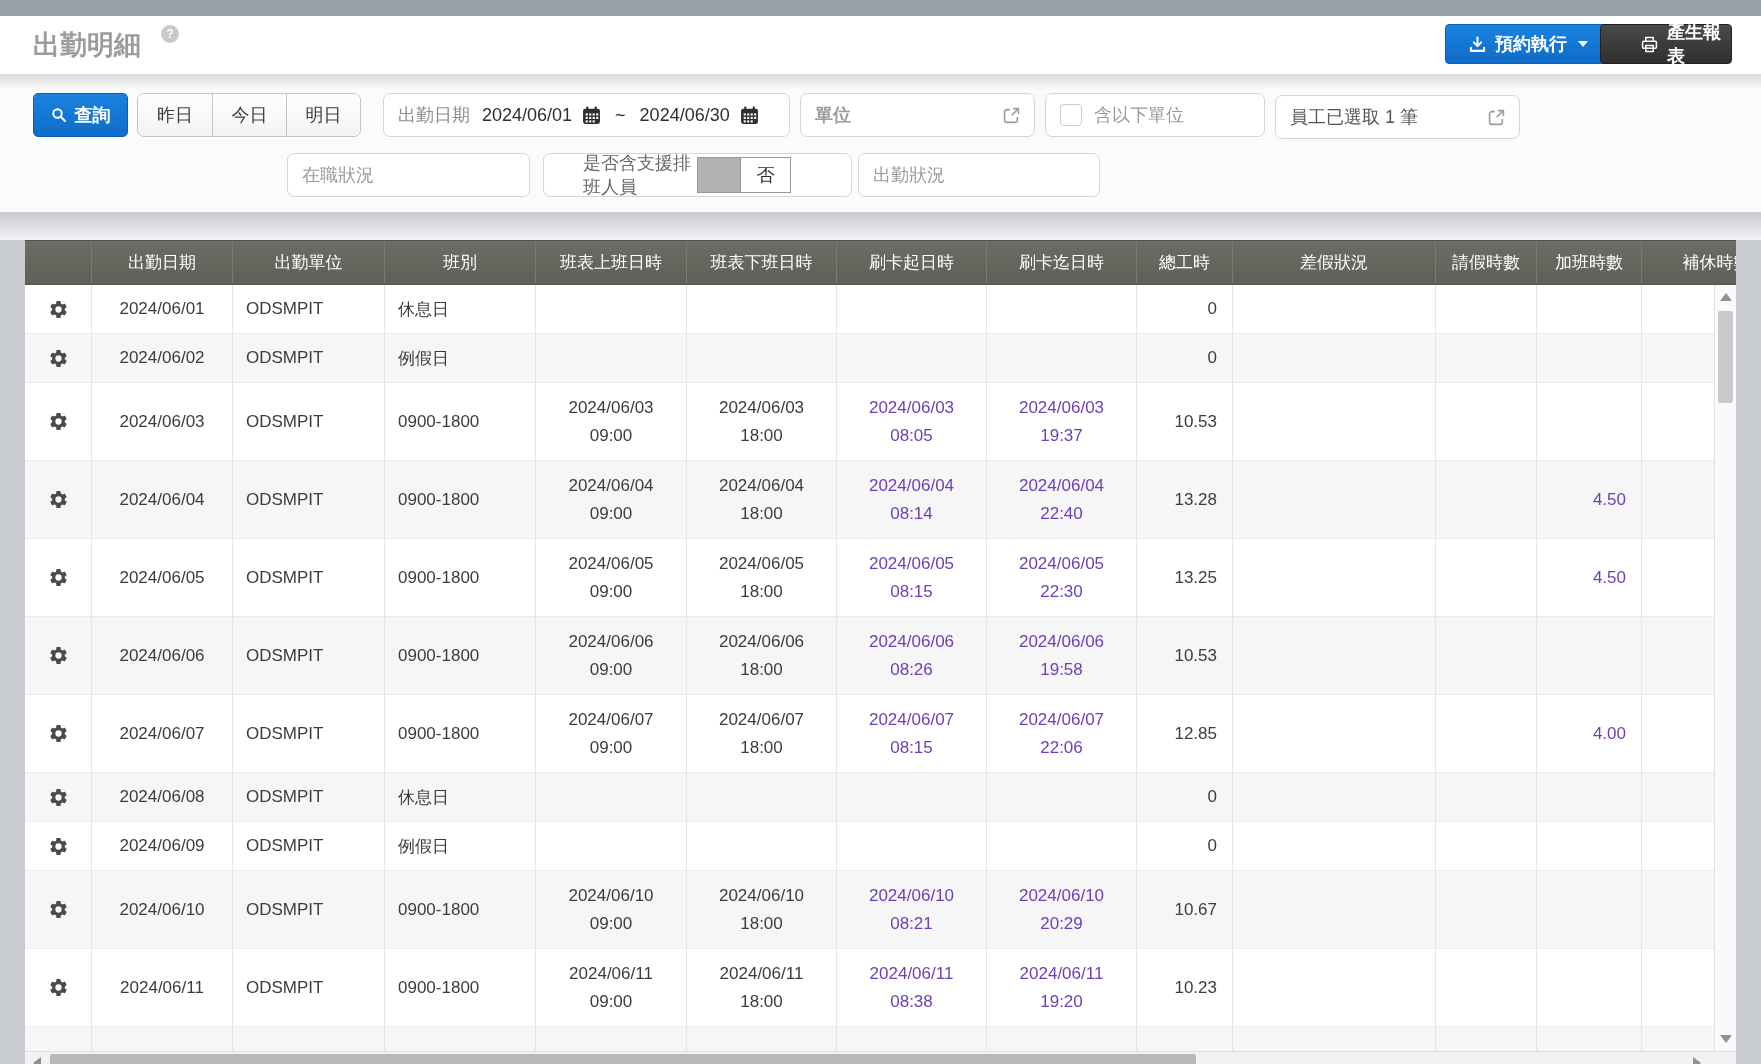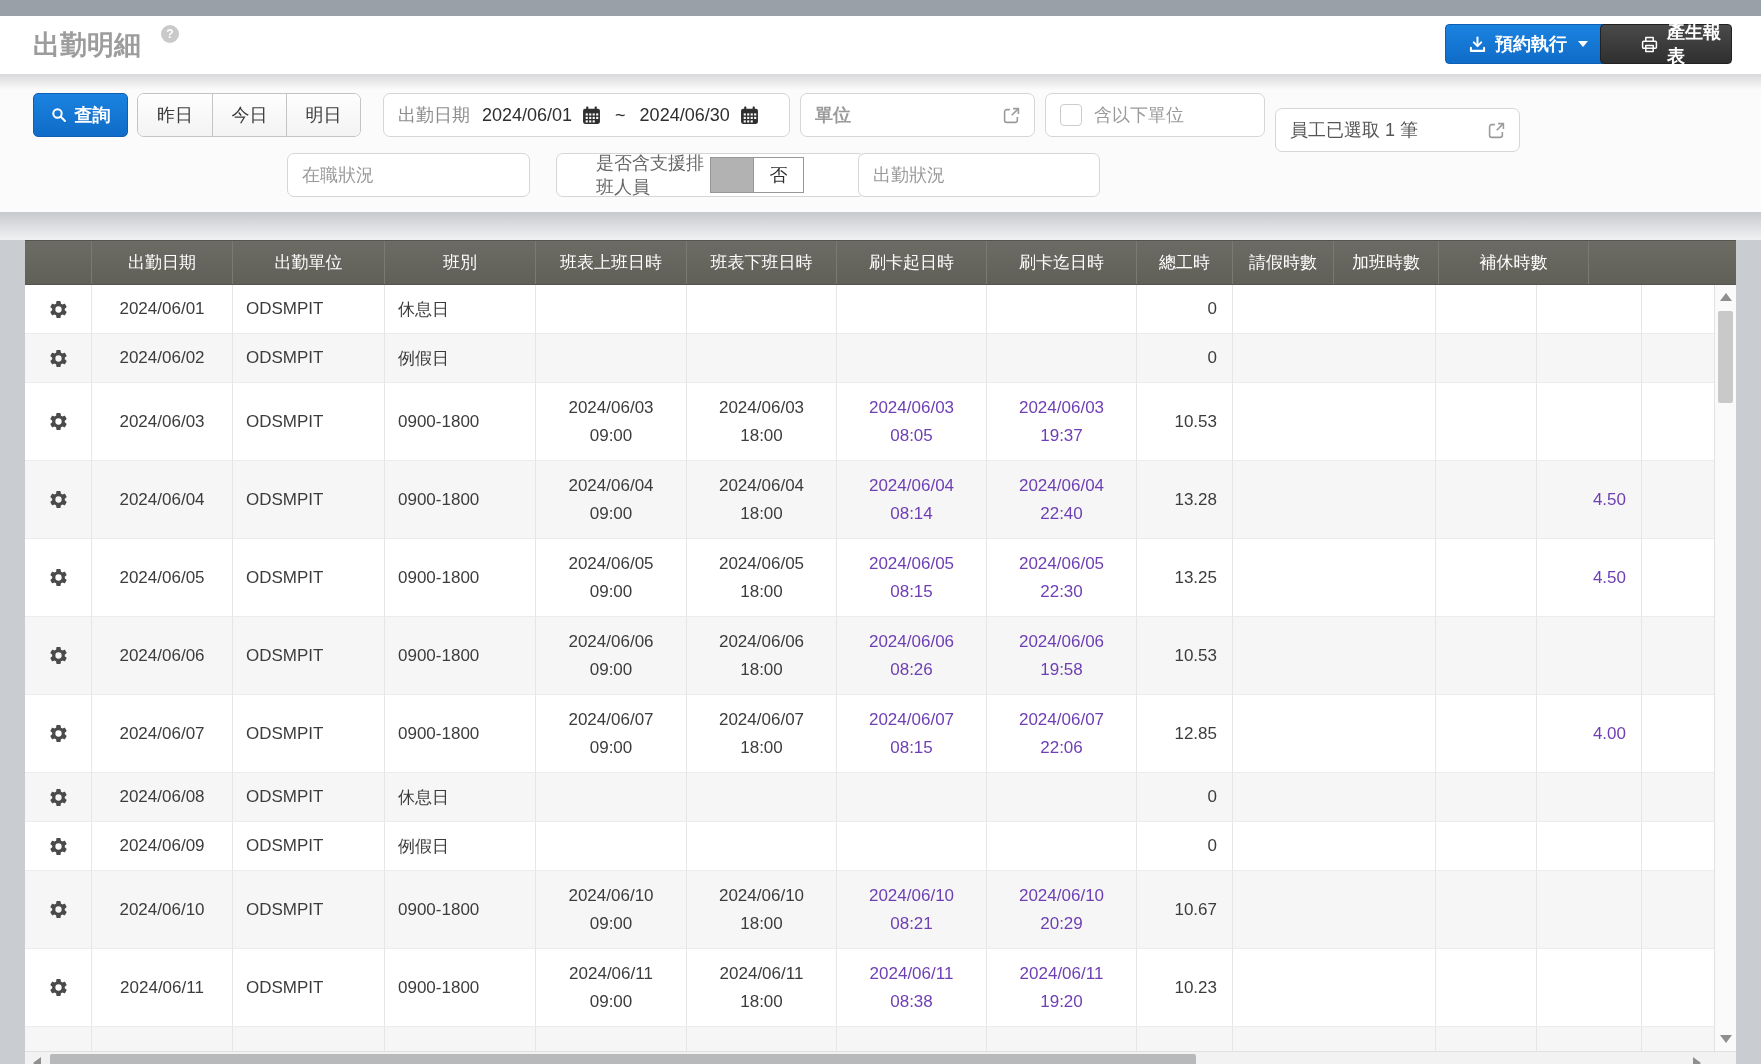--- a/index.html
+++ b/index.html
@@ -185,35 +185,35 @@
           <path d="M9.5 1.5h5v5"></path>
           <path d="M14.2 1.8L8.2 7.8"></path>
       </svg>
     </div>
 
     <div class="field" style="left:1045px; top:3px; width:220px;">
       <span class="checkbox"></span>
       <span class="placeholder">含以下單位</span>
     </div>
 
-    <div class="field" style="left:1275px; top:18px; width:245px;">
+    <div class="field" style="left:1275px; top:5px; width:245px;">
       <span style="color:#555;">員工已選取 1 筆</span>
       <svg class="ext-right" width="17" height="17" viewBox="0 0 16 16" fill="none" stroke="#9b9b9b" stroke-width="1.5" stroke-linejoin="round">
         <path d="M13.5 9.5v3a2 2 0 0 1-2 2h-8a2 2 0 0 1-2-2v-8a2 2 0 0 1 2-2h3"></path>
           <path d="M9.5 1.5h5v5"></path>
           <path d="M14.2 1.8L8.2 7.8"></path>
       </svg>
     </div>
 
 
     <div class="field" style="left:287px; top:63px; width:243px;">
       <span class="placeholder">在職狀況</span>
     </div>
 
-    <div class="field" style="left:556px; top:63px; width:309px;padding-left:39px;">
+    <div class="field" style="left:543px; top:63px; width:309px;padding-left:39px;">
       <span style="color:#666;">是否含支援排班人員</span>
       <span class="toggle">
         <span class="toggle-knob"></span>
         <span class="toggle-val">否</span>
       </span>
     </div>
 
     <div class="field" style="left:858px; top:63px; width:242px;">
       <span class="placeholder">出勤狀況</span>
     </div>
@@ -225,20 +225,21 @@
     <div class="thead">
       <div class="hcell c0"></div>
     <div class="hcell c1">出勤日期</div>
         <div class="hcell c2">出勤單位</div>
         <div class="hcell c3">班別</div>
         <div class="hcell c4">班表上班日時</div>
         <div class="hcell c5">班表下班日時</div>
         <div class="hcell c6">刷卡起日時</div>
         <div class="hcell c7">刷卡迄日時</div>
         <div class="hcell c8">總工時</div>
+        <div class="hcell c9">差假狀況</div>
         <div class="hcell c10">請假時數</div>
         <div class="hcell c11">加班時數</div>
         <div class="hcell c12">補休時數</div>
       </div>
     <div>
         <div class="trow">
     <div class="cell c0">
       <svg class="gear" viewBox="0 0 24 24">
         <path d="M19.14 12.94c.04-.3.06-.61.06-.94 0-.32-.02-.64-.07-.94l2.03-1.58a.49.49 0 0 0 .12-.61l-1.92-3.32a.49.49 0 0 0-.59-.22l-2.39.96c-.5-.38-1.03-.7-1.62-.94l-.36-2.54a.48.48 0 0 0-.48-.41h-3.84c-.24 0-.43.17-.47.41l-.36 2.54c-.59.24-1.13.57-1.62.94l-2.39-.96a.49.49 0 0 0-.59.22L2.74 8.87c-.12.21-.08.47.12.61l2.03 1.58c-.05.3-.09.63-.09.94s.02.64.07.94l-2.03 1.58a.49.49 0 0 0-.12.61l1.92 3.32c.12.22.37.29.59.22l2.39-.96c.5.38 1.03.7 1.62.94l.36 2.54c.05.24.24.41.48.41h3.84c.24 0 .44-.17.47-.41l.36-2.54c.59-.24 1.13-.56 1.62-.94l2.39.96c.22.08.47 0 .59-.22l1.92-3.32c.12-.22.07-.47-.12-.61l-2.01-1.58zM12 15.6A3.6 3.6 0 1 1 12 8.4a3.6 3.6 0 0 1 0 7.2z"></path>
       </svg>

